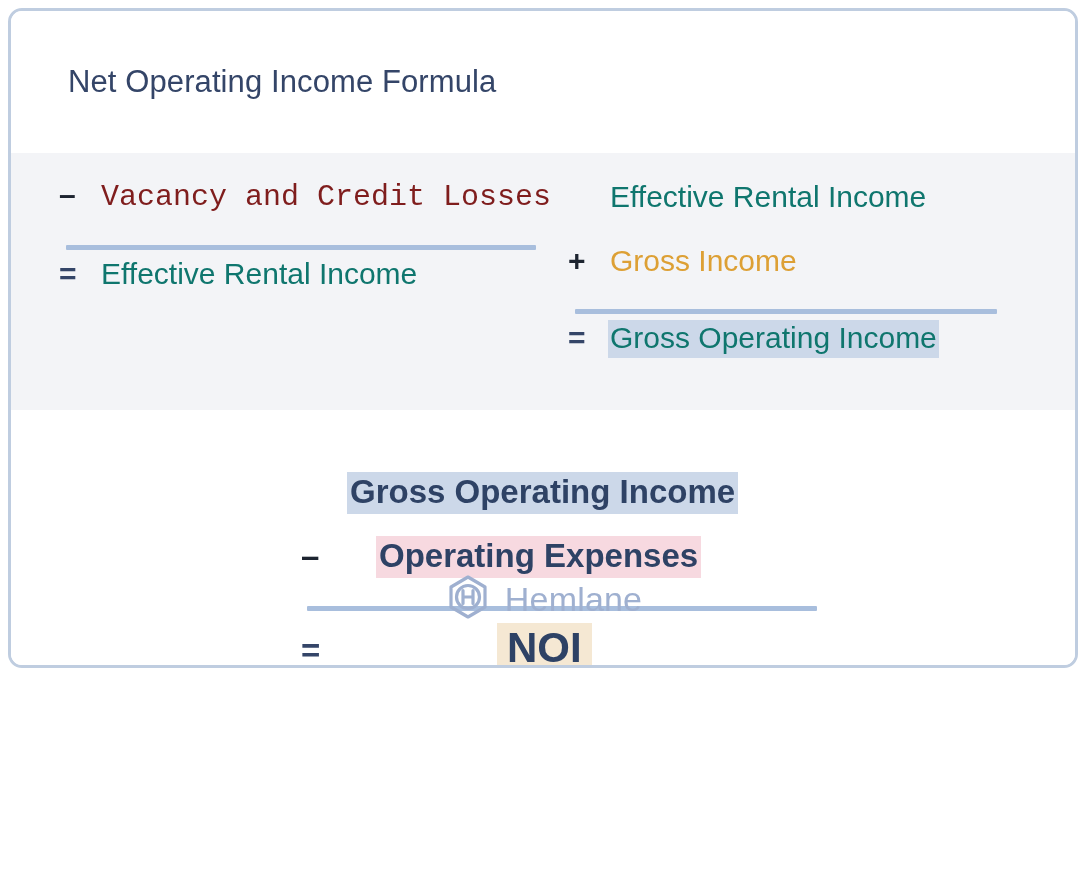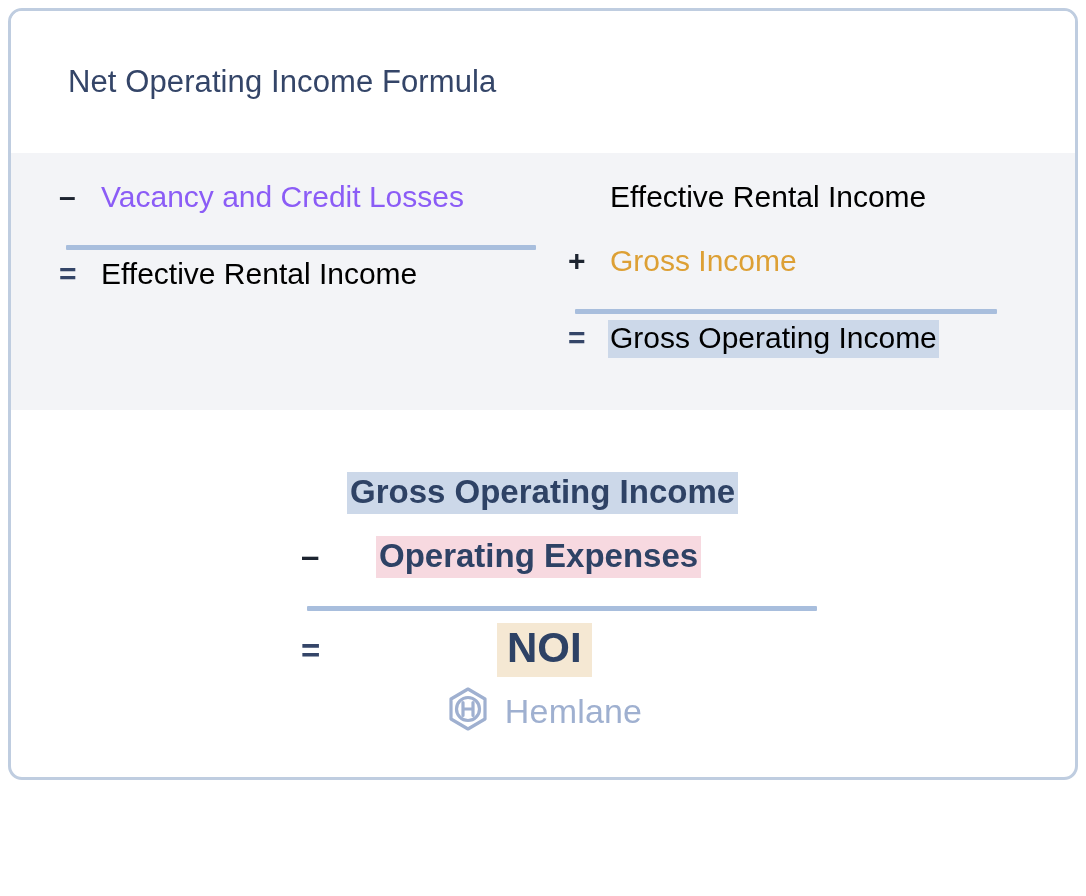--- a/index.html
+++ b/index.html
@@ -10,21 +10,21 @@
     height: 896px;
     background: #ffffff;
     font-family: "Liberation Sans", sans-serif;
   }
 
   .infographic-card {
     position: absolute;
     left: 8px;
     top: 8px;
     width: 1070px;
-    height: 772px;
+    height: 660px;
     background: #ffffff;
     border: 3px solid #bfcde0;
     border-radius: 14px;
     overflow: hidden;
   }
 
   
   .card-header {
     height: 142px;
     background: #ffffff;
@@ -68,22 +68,22 @@
     text-align: left;
   }
   .op.eq { color: #344568; font-weight: 700; }
   .term {
     font-size: 30px;
     line-height: 1;
     white-space: nowrap;
     padding: 3px 2px 5px 2px;
   }
   .term.blue    { color: #4a78c4; }
-  .term.crimson { color: #8b5cf6; }
-  .term.navy    { color: #000000; }
+  .term.crimson { color: #7f1d1d; font-family: Liberation Mono, monospace; }
+  .term.navy    { color: #0f766e; }
   .term.amber   { color: #dda035; }
   .hl-blue  { background: #ccd8e9; }
   .hl-pink  { background: #f7d9e0; margin-left: 29px; }
   .hl-cream { background: #f5e8d3; }
 
   .rule {
     height: 5px;
     background: #a8bedd;
     border-radius: 1px;
     margin: 2px 0 6px 0;

